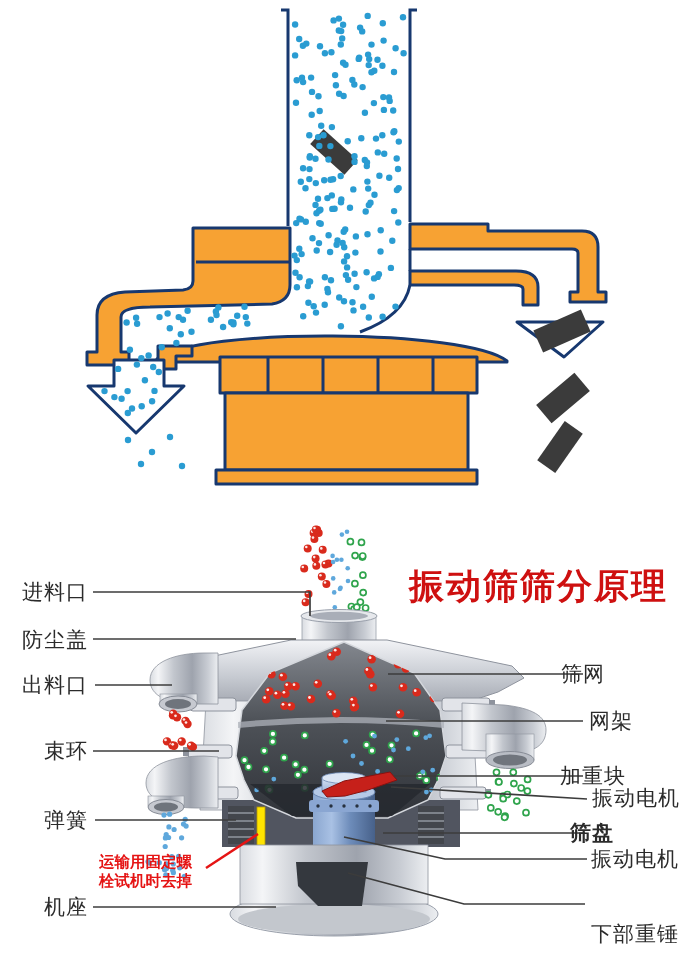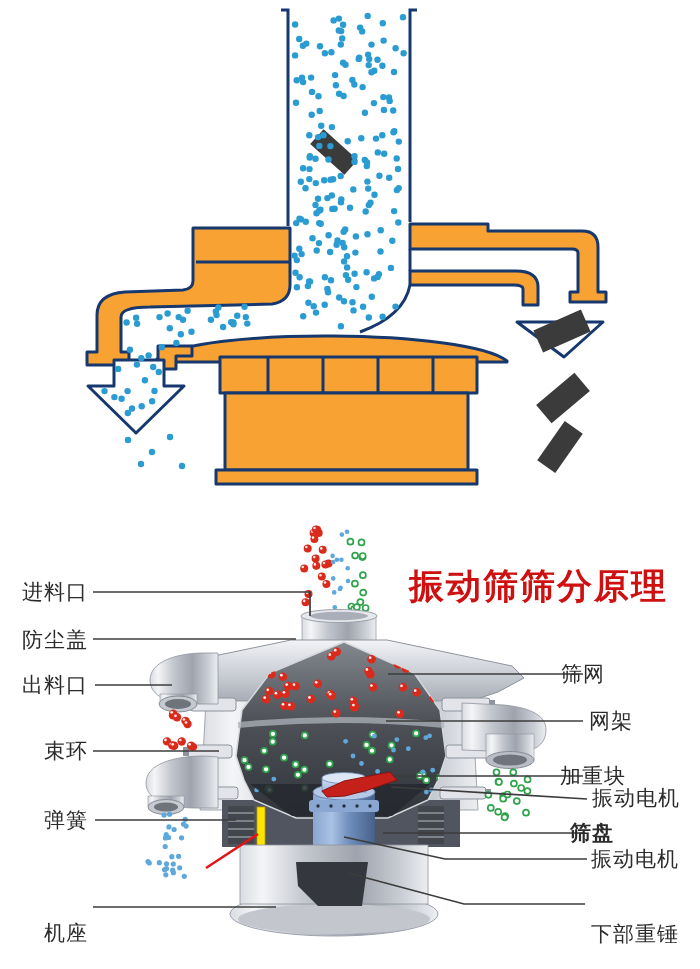--- a/index.html
+++ b/index.html
@@ -719,23 +719,27 @@
     </g>
   </svg>
 
   <div class="diagram-title">振动筛筛分原理</div>
 
   <div class="lbl la-right" style="right:612px;top:580px;">进料口</div>
   <div class="lbl la-right" style="right:612px;top:628px;">防尘盖</div>
   <div class="lbl la-right" style="right:612px;top:673px;">出料口</div>
   <div class="lbl la-right" style="right:612px;top:739px;">束环</div>
   <div class="lbl la-right" style="right:612px;top:808px;">弹簧</div>
-  <div class="lbl la-right" style="right:612px;top:895px;margin-top:26px;">机座</div>
+  <div class="lbl la-right" style="right:612px;top:895px;">机座</div>
 
   <div class="lbl" style="left:561px;top:662px;text-align:right;">筛网</div>
   <div class="lbl" style="left:589px;top:709px;">网架</div>
   <div class="lbl" style="left:560px;top:764px;">加重块</div>
   <div class="lbl" style="left:592px;top:786px;">振动电机</div>
   <div class="lbl" style="left:570px;top:821px;font-weight:bold;">筛盘</div>
   <div class="lbl" style="left:591px;top:847px;text-align:center;">振动电机</div>
   <div class="lbl" style="left:591px;top:922px;">下部重锤</div>
 
+  <div class="transport-note">
+    <div>运输用固定螺</div>
+    <div>栓试机时去掉</div>
+  </div>
 </div>
 
 </body></html>

